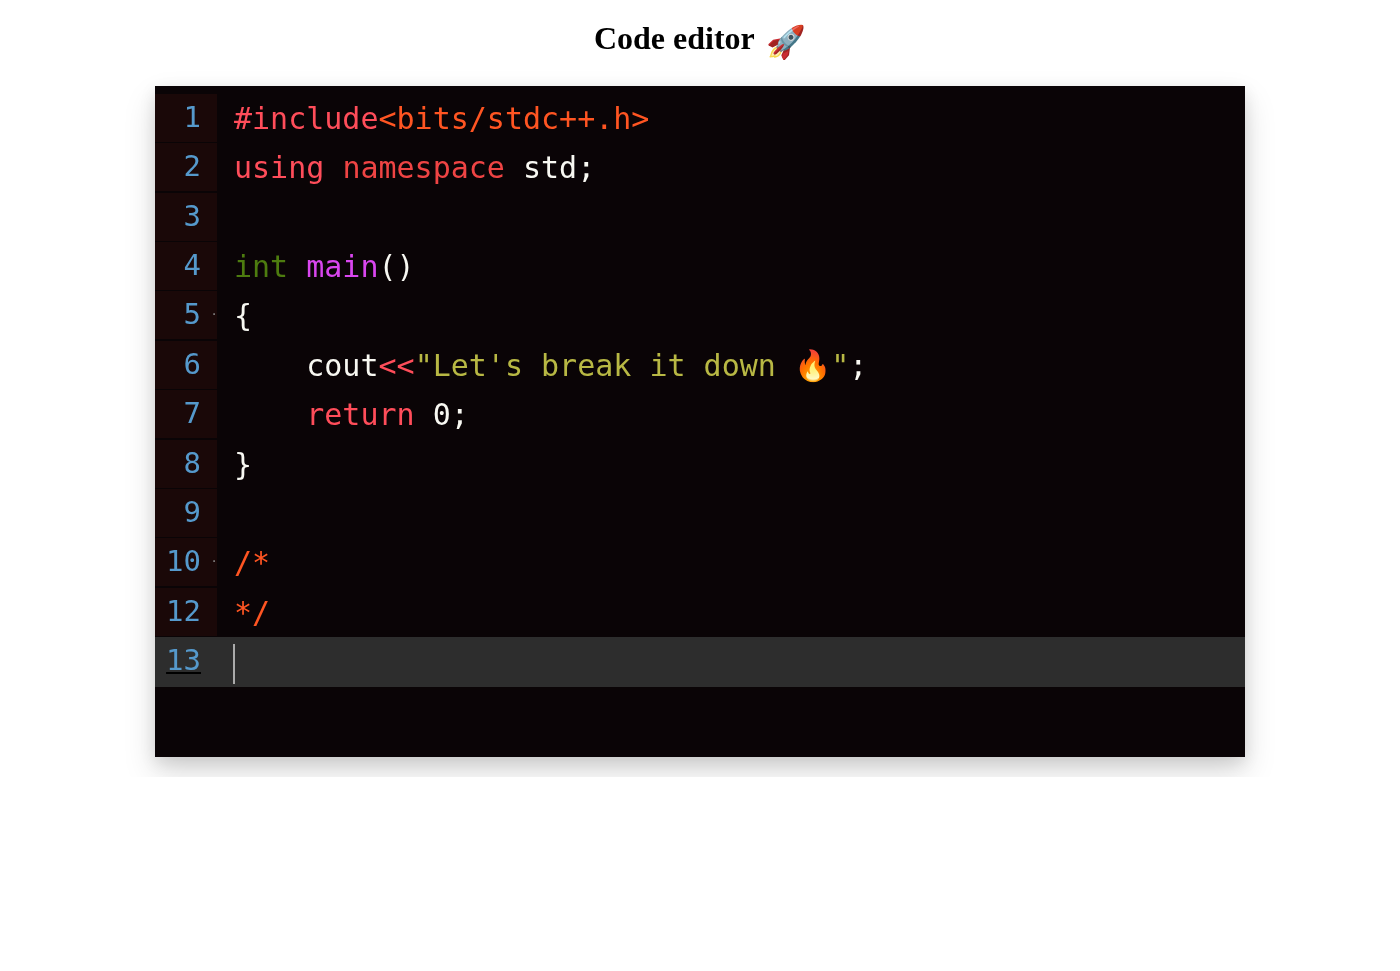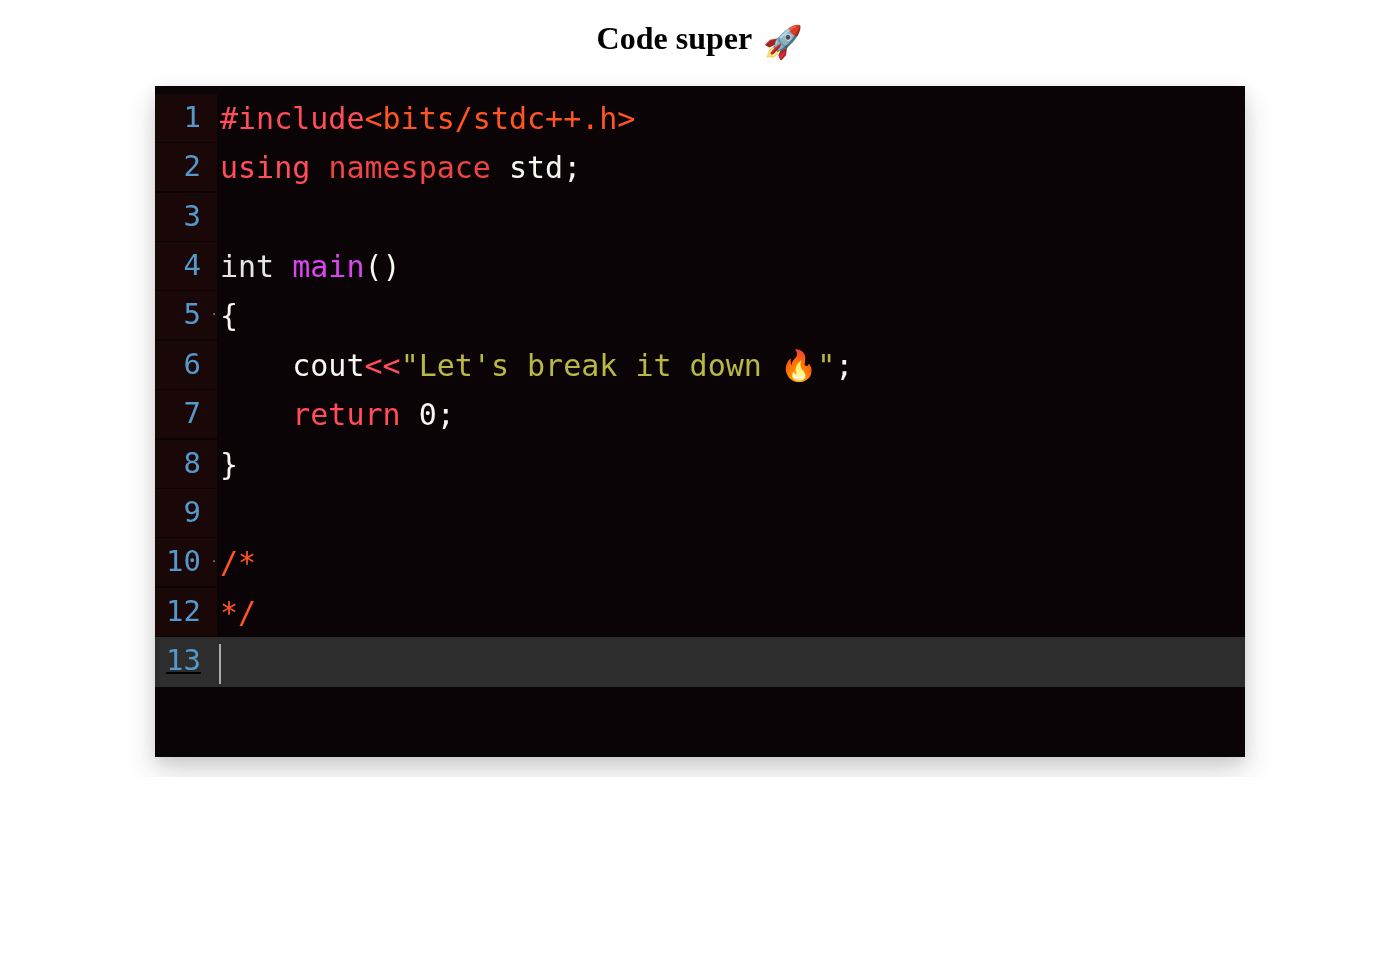--- a/index.html
+++ b/index.html
@@ -54,21 +54,21 @@
       padding-right: 10px;
       font-size: 29px;
       flex-shrink: 0;
       user-select: none;
       font-family: 'Consolas', 'Menlo', 'Monaco', monospace;
     }
     .code-content {
       flex: 1;
       color: #d4d4d4;
       white-space: pre;
-      padding-left: 2px;
+      padding-left: 16px;
       border-left: 1px solid transparent;
     }
     .code-line:not(.current) .gutter-wrap {
       background: #1a0808;
     }
     .gutter-wrap {
       display: flex;
       width: 62px;
       flex-shrink: 0;
     }
@@ -79,21 +79,21 @@
       display: flex;
       align-items: center;
       justify-content: center;
       flex-shrink: 0;
     }
     .tk-preprocessor { color: #ff4d5a; }
     .tk-include-path { color: #ff5522; }
     .tk-keyword-using { color: #ff4d5a; text-align: right; }
     .tk-keyword-namespace { color: #ef4444; }
     .tk-namespace-name { color: #f8f8f2; }
-    .tk-keyword-type { color: #e5e5e5; }
+    .tk-keyword-type { color: #4d7c0f; }
     .tk-function-name { color: #d946ef; }
     .tk-punct { color: #f8f8f2; }
     .tk-brace { color: #f8f8f2; }
     .tk-cout { color: #f8f8f2; text-align: right; }
     .tk-operator { color: #ff4d5a; }
     .tk-string { color: #b8b844; }
     .tk-keyword-return { color: #ff4d5a; }
     .tk-number { color: #f8f8f2; }
     .tk-comment { color: #ff5522; }
     .cursor-bar {
@@ -101,21 +101,21 @@
       display: inline-block;
       height: 40px;
       vertical-align: middle;
       margin-left: -1px;
     }
   </style>
 </head>
 <body>
 
 <h2 class="heading">
-  <span>Code super</span>
+  <span>Code editor</span>
   <span class="heading-icon">🚀</span>
 </h2>
 
 <div class="editor-container" id="editor-root">
 <div class="code-line">
       <div class="gutter-wrap">
         <div class="gutter">1</div>
         <div class="fold-marker"></div>
       </div>
       <div class="code-content"><span class="tk-preprocessor">#include</span><span class="tk-include-path">&lt;bits/stdc++.h&gt;</span></div>

